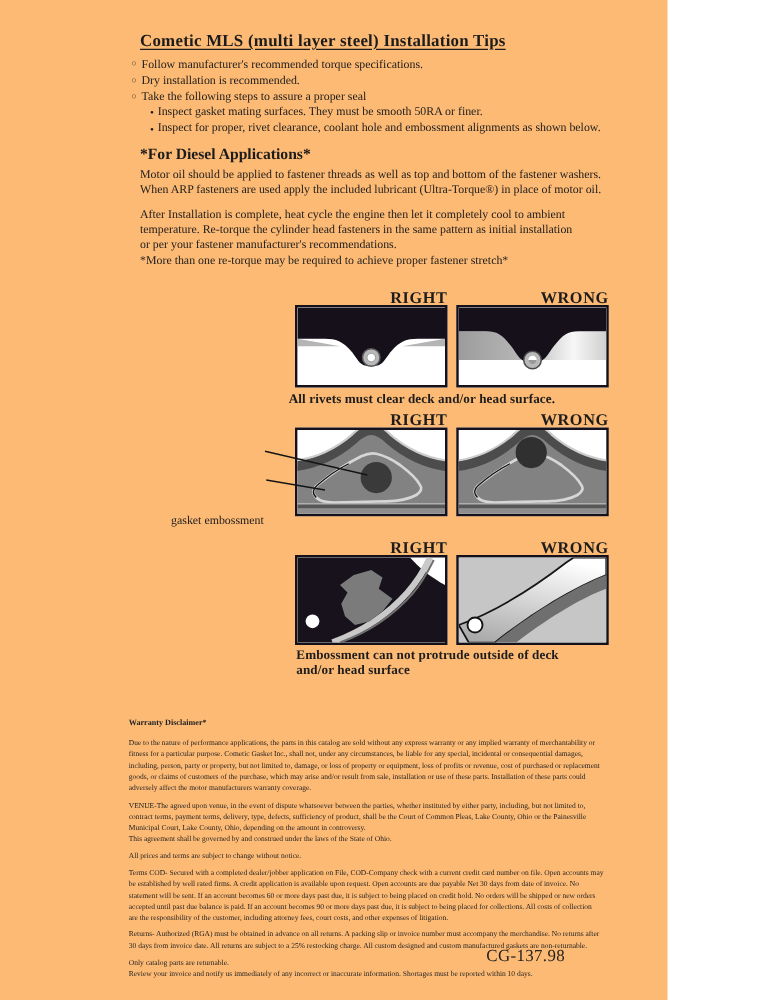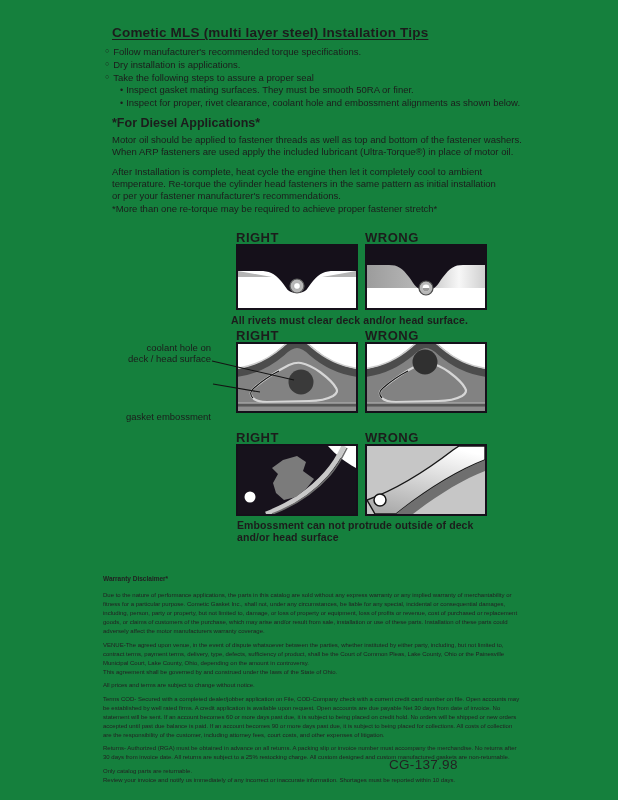--- a/index.html
+++ b/index.html
@@ -1,33 +1,33 @@
 <!DOCTYPE html>
 <html><head>
 <meta charset="utf-8">
 <style>
   html,body{margin:0;padding:0;background:#ffffff;}
   .page{
-    position:relative;width:618px;height:800px;background:#15803d;overflow:hidden;
-    font-family:Liberation Sans, sans-serif;color:#1c1c1c;
+    position:relative;width:534px;height:800px;background:#fdba74;overflow:hidden;
+    font-family:Liberation Serif, serif;color:#1c1c1c;
   }
   .abs{position:absolute;}
   .title{
     left:112px;top:25px;font-size:13.5px;font-weight:bold;letter-spacing:.2px;
     text-decoration:underline;text-underline-offset:2px;
   }
   .bullets{left:105px;top:46px;font-size:9.5px;line-height:12.8px;}
   .bullet-row{display:flex;align-items:flex-start;}
   .mk{font-size:7px;margin-right:4px;position:relative;top:-1px;}
   .subs{margin-left:15px;}
   .mk2{font-size:9px;margin-right:3px;}
   .diesel-heading{left:112px;top:116px;font-size:12.5px;font-weight:bold;text-align:right;}
   .para{left:112px;font-size:9.5px;line-height:12.2px;white-space:pre-line;}
   .p1{top:134px;} .p2{top:166px;} .note{top:203px;text-align:right;}
-  .col-label{width:122px;text-align:left;font-size:13px;font-weight:bold;letter-spacing:.5px;}
+  .col-label{width:122px;text-align:right;font-size:13px;font-weight:bold;letter-spacing:.5px;}
   .panel{width:122px;height:66px;border:2px solid #15101a;box-sizing:border-box;background:#fff;}
   .panel svg{display:block;width:100%;height:100%;}
   .h71{height:71px;} .h72{height:72px;}
   .caption{font-size:10.5px;font-weight:bold;white-space:pre-line;line-height:12px;letter-spacing:.1px;}
   .side-label{width:120px;text-align:right;font-size:9.5px;line-height:10.5px;white-space:pre-line;}
   .leaders{left:205px;top:352px;z-index:5;}
   .warranty{left:103px;top:574px;width:432px;font-size:6px;line-height:9px;color:#222;}
   .warranty h2{font-size:6.5px;font-weight:bold;margin:0 0 8px 0;}
   .warranty p{margin:0 0 4.5px 0;white-space:pre-line;}
   .code{left:389px;top:757px;font-size:13.5px;letter-spacing:.3px;color:#222;}
@@ -39,21 +39,21 @@
 
   <div class="abs title">Cometic MLS (multi layer steel) Installation Tips</div>
 
   <div class="abs bullets">
     <div class="bullet-row">
       <span class="mk">○</span>
       <span>Follow manufacturer's recommended torque specifications.</span>
     </div>
     <div class="bullet-row">
       <span class="mk">○</span>
-      <span>Dry installation is applications.</span>
+      <span>Dry installation is recommended.</span>
     </div>
     <div class="bullet-row">
       <span class="mk">○</span>
       <span>Take the following steps to assure a proper seal</span>
     </div>
     <div class="subs">
       <div class="bullet-row">
         <span class="mk2">•</span>
         <span>Inspect gasket mating surfaces.  They must be smooth 50RA or finer.</span>
       </div>
@@ -101,22 +101,20 @@
       <circle cx="59" cy="42" r="7" fill="#b8b8b8" stroke="#4a4a4a" stroke-width="1.2"></circle>
       <circle cx="59" cy="42" r="3.4" fill="#ffffff"></circle>
       <path d="M55.6,42 a3.4,3.4 0 0 0 6.8,0 z" fill="#999999"></path>
     </svg>
   </div>
   <div class="abs caption" style="left:231px;top:314px;">All rivets must clear deck and/or head surface.</div>
 
   <div class="abs col-label" style="left:236px;top:328px;">RIGHT</div>
   <div class="abs col-label" style="left:365px;top:328px;">WRONG</div>
 
-  <div class="abs side-label" style="left:91px;top:343px;">coolant hole on
-deck / head surface</div>
   <div class="abs side-label" style="left:91px;top:376px;margin-top:36px;">gasket embossment</div>
   <svg class="abs leaders" width="100" height="45">
     <line x1="7" y1="9" x2="89" y2="28" stroke="#141414" stroke-width="1.1"></line>
     <line x1="8" y1="32" x2="55" y2="40" stroke="#141414" stroke-width="1.1"></line>
   </svg>
 
   <div class="abs panel h71" style="left:236px;top:342px;">
     <svg viewBox="0 0 118 67" preserveAspectRatio="none">
       <rect width="118" height="67" fill="#ffffff"></rect>
       <path d="M-2,67 L-2,29 C14,27 30,20 44,8 Q52,0 59,0 Q66,0 74,8 C88,20 104,27 120,29 L120,67 Z" fill="#828282"></path>

